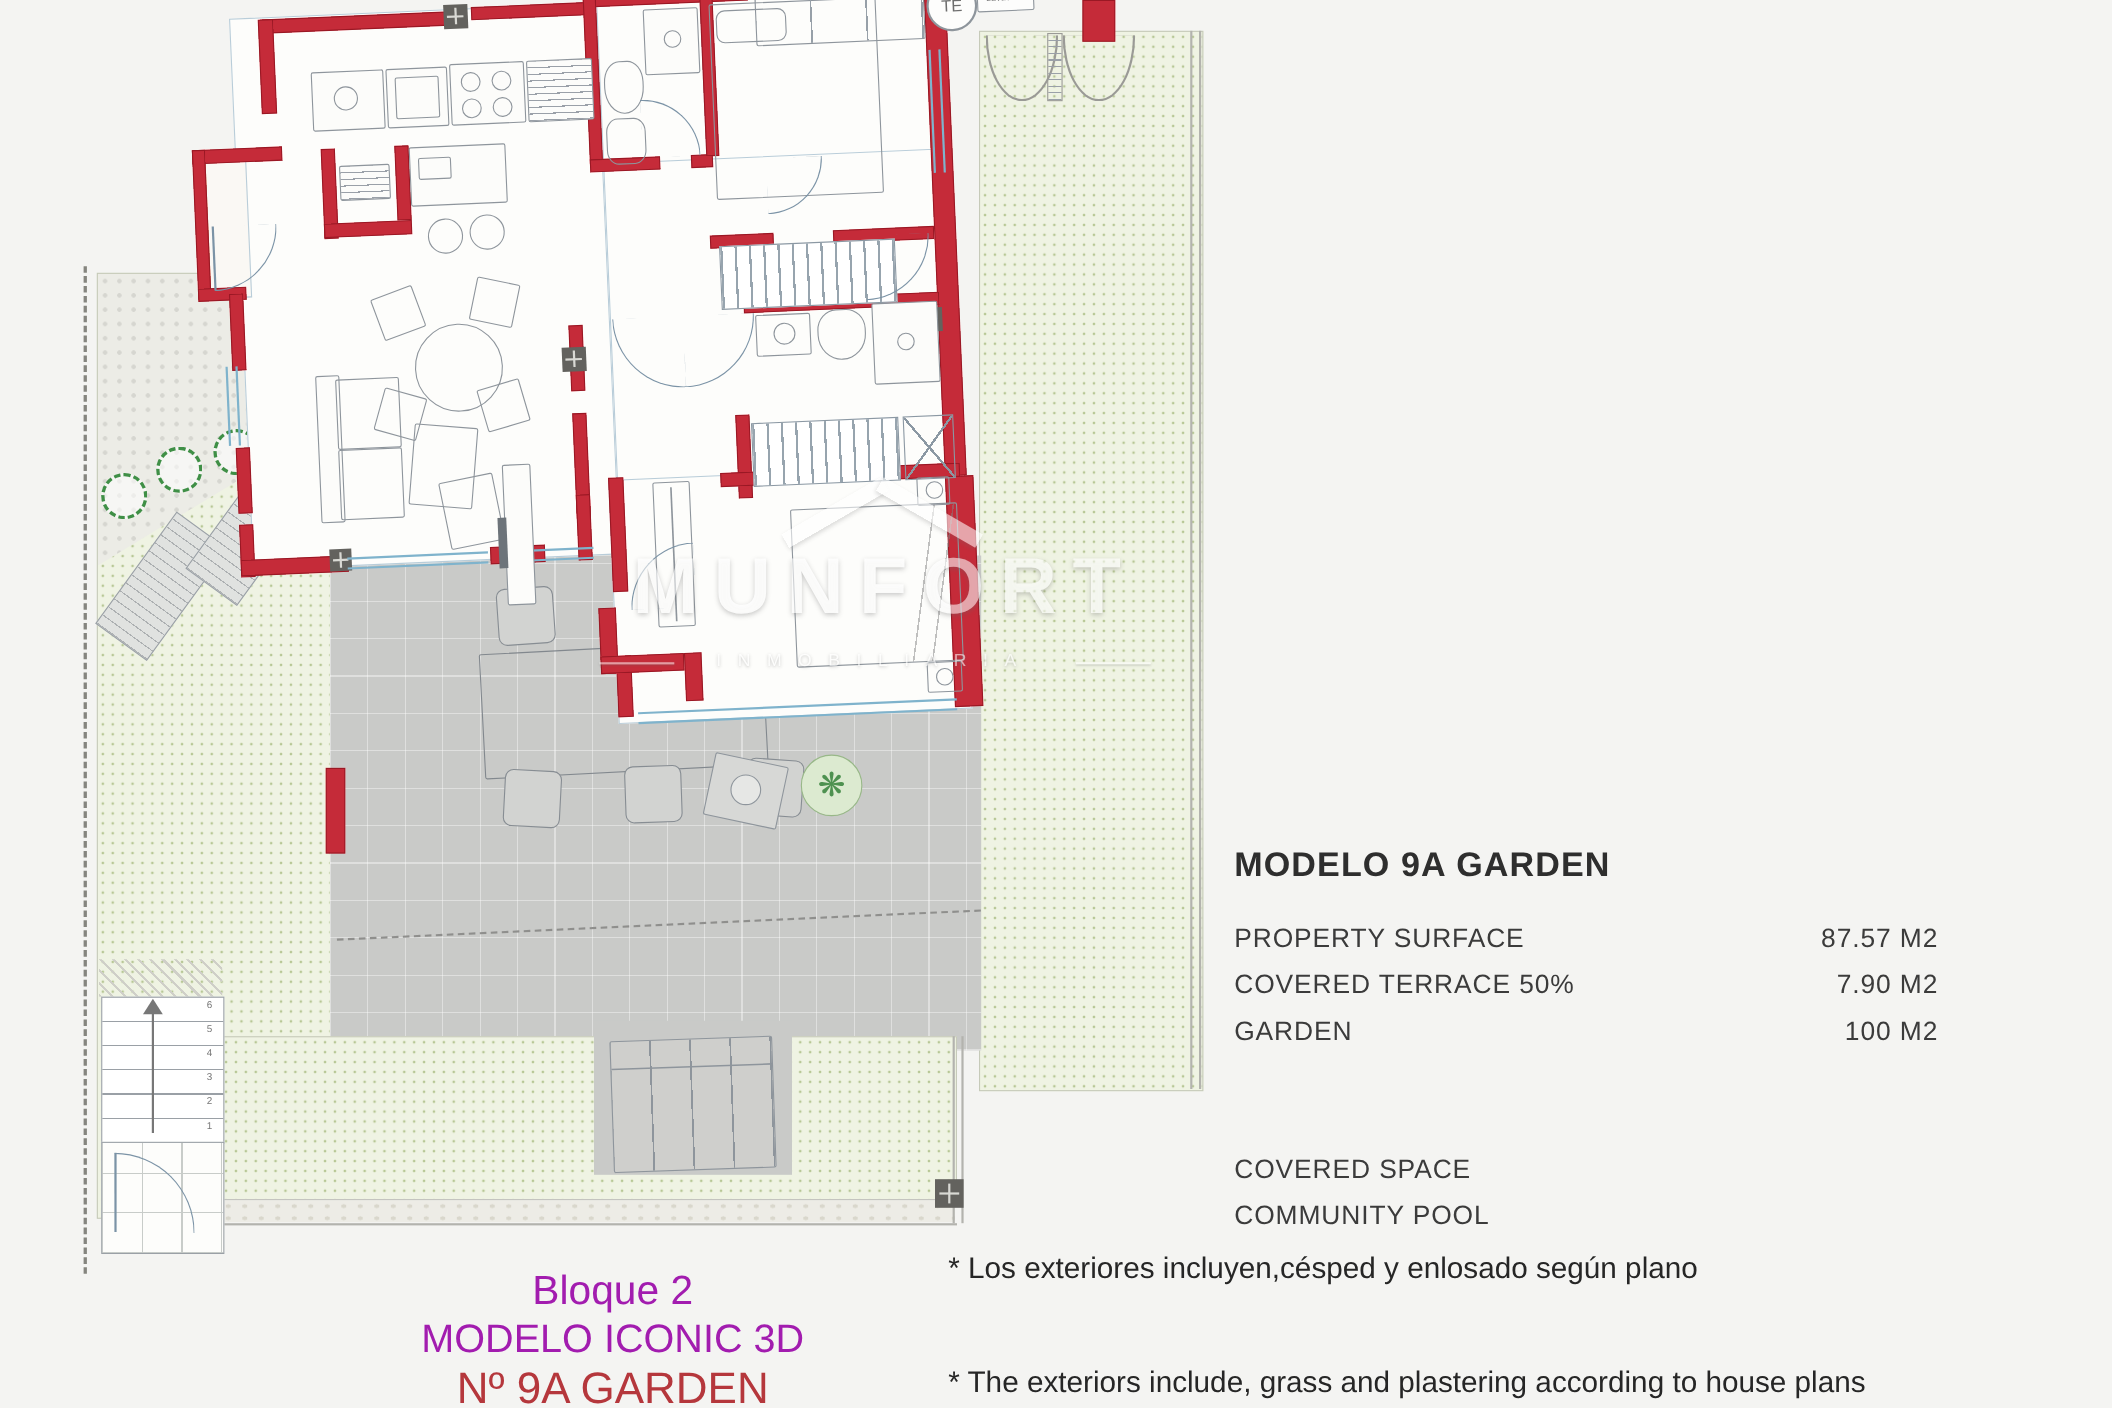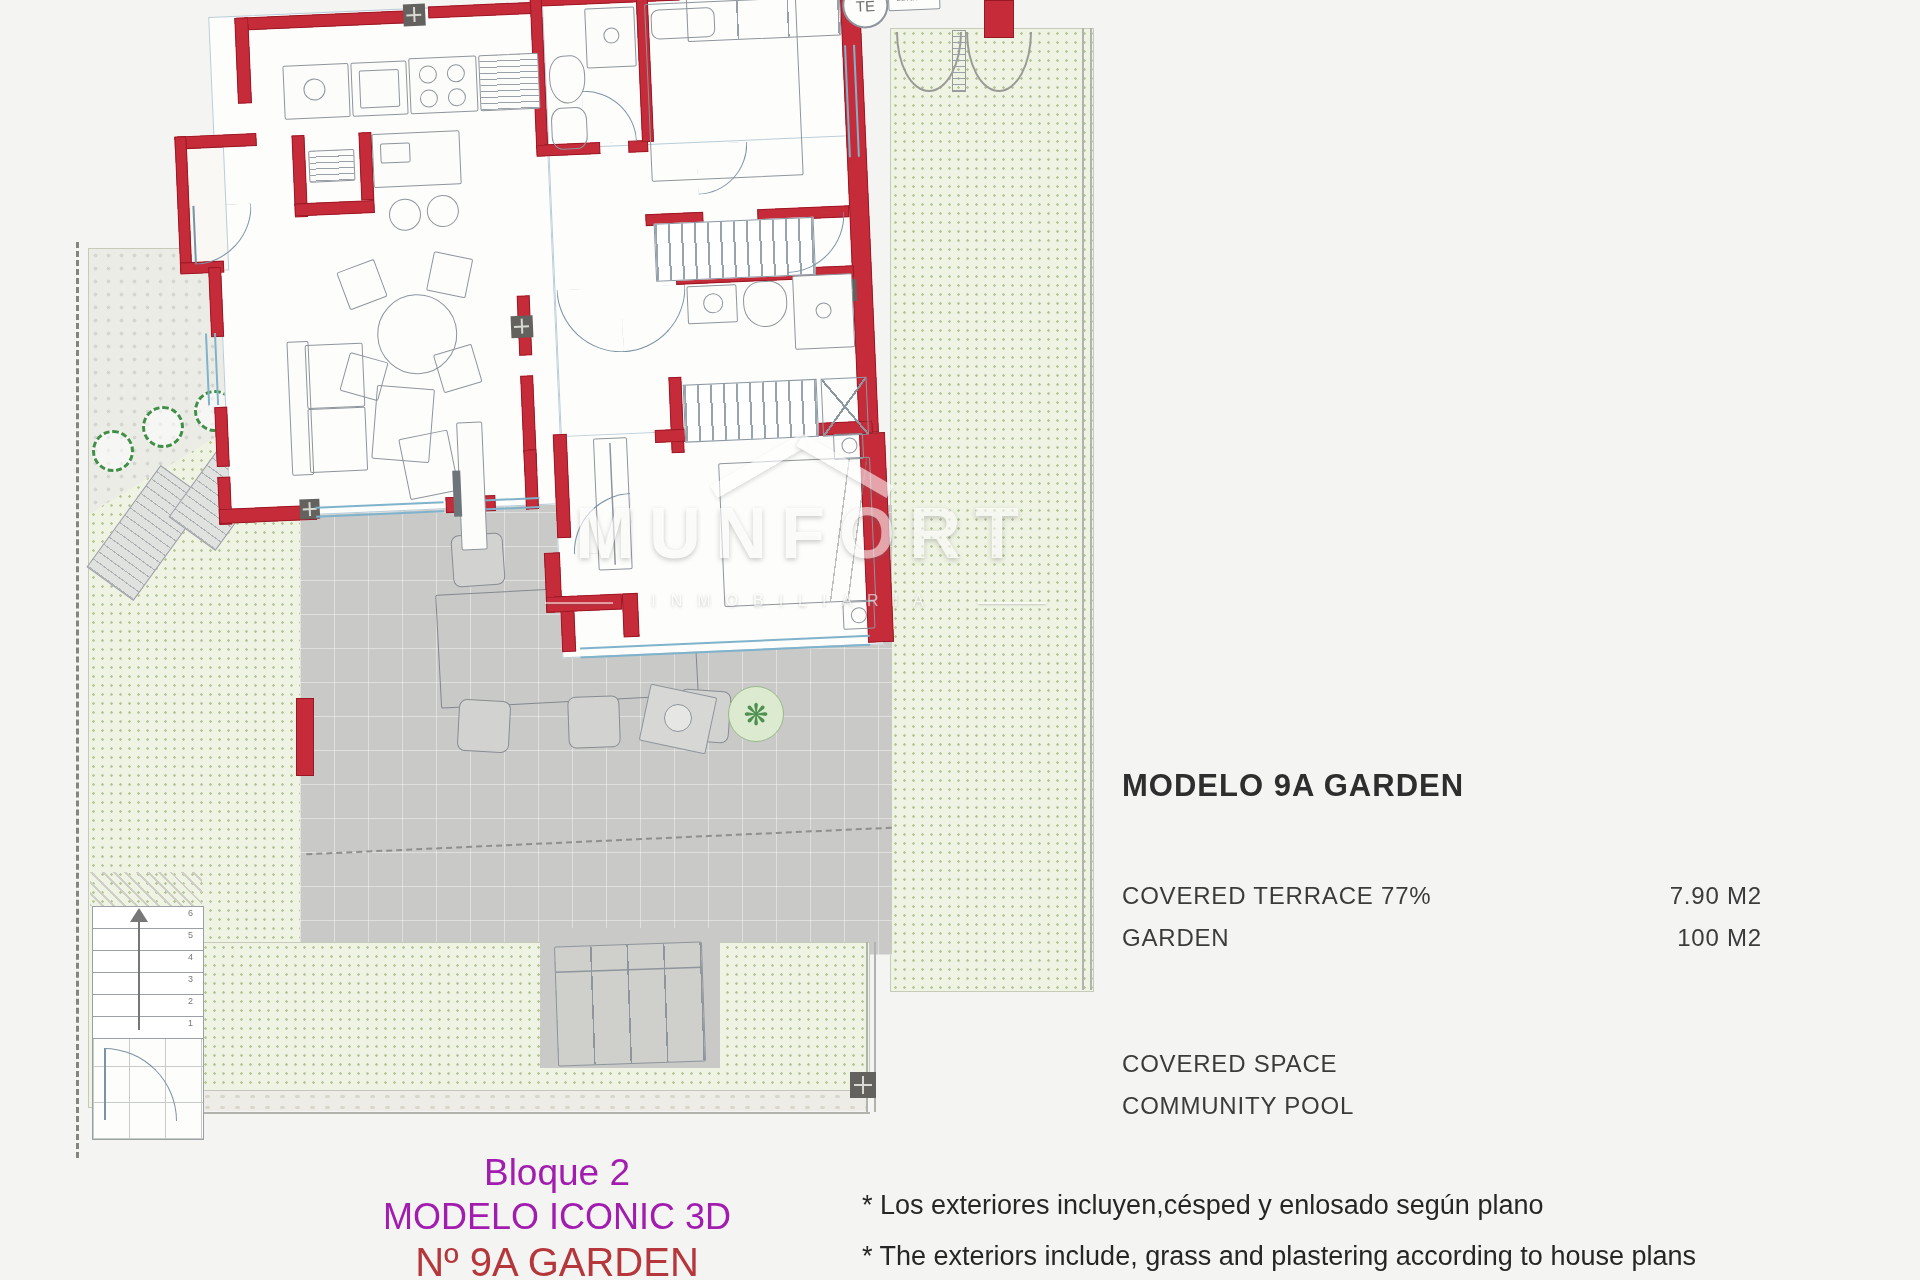--- a/index.html
+++ b/index.html
@@ -272,37 +272,41 @@
   <div class="abs" style="left:0;top:0;width:1100px;height:1280px;opacity:.62;">
     <div class="wm-bar" style="left:707px;top:459px;transform:rotate(-30deg);"></div>
     <div class="wm-bar" style="left:793px;top:459px;transform:rotate(30deg);"></div>
     <div class="wm-main">MUNFORT</div>
     <div class="wm-sub">INMOBILIARIA</div>
     <div class="abs" style="left:545px;top:602px;width:68px;height:2px;background:rgba(255,255,255,.85);box-shadow:0 1px 2px rgba(100,100,100,.5);"></div>
     <div class="abs" style="left:978px;top:602px;width:68px;height:2px;background:rgba(255,255,255,.85);box-shadow:0 1px 2px rgba(100,100,100,.5);"></div>
   </div>
 
   <div id="panel-title">MODELO 9A GARDEN</div>
+  <div class="spec-row" style="top:840px;">
+    <span>PROPERTY SURFACE</span>
+    <span>87.57 M2</span>
+  </div>
   <div class="spec-row" style="top:882px;">
-    <span>COVERED TERRACE 77%</span>
+    <span>COVERED TERRACE 50%</span>
     <span>7.90 M2</span>
   </div>
   <div class="spec-row" style="top:924px;">
     <span>GARDEN</span>
     <span>100 M2</span>
   </div>
   <div class="spec-row" style="top:1050px;">
     <span>COVERED SPACE</span>
     <span></span>
   </div>
   <div class="spec-row" style="top:1092px;">
     <span>COMMUNITY POOL</span>
     <span></span>
   </div>
 
   <div class="footer-line" style="top:1152px;font-size:37px;">Bloque 2</div>
   <div class="footer-line" style="top:1196px;font-size:36px;">MODELO ICONIC 3D</div>
   <div class="footer-line" style="top:1240px;font-size:40px;color:#b5373c;">Nº 9A GARDEN</div>
 
-  <div class="note-line" style="top:1190px;text-align:center;">* Los exteriores incluyen,césped y enlosado según plano</div>
+  <div class="note-line" style="top:1138px;text-align:center;">* Los exteriores incluyen,césped y enlosado según plano</div>
   <div class="note-line" style="top:1241px;">* The exteriors include, grass and plastering according to house plans</div>
 
 </div>
 
 </body></html>

